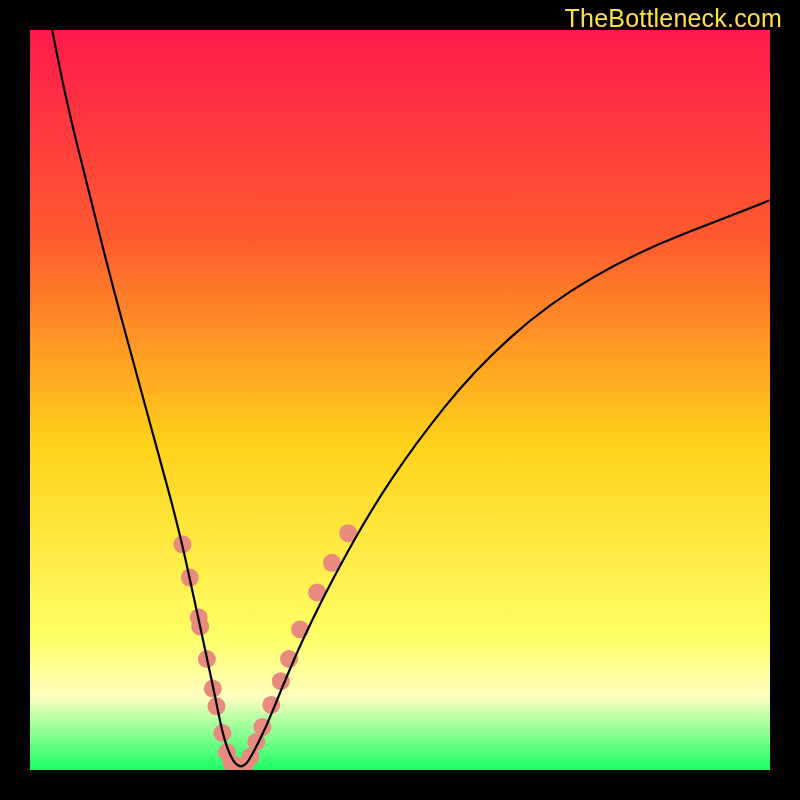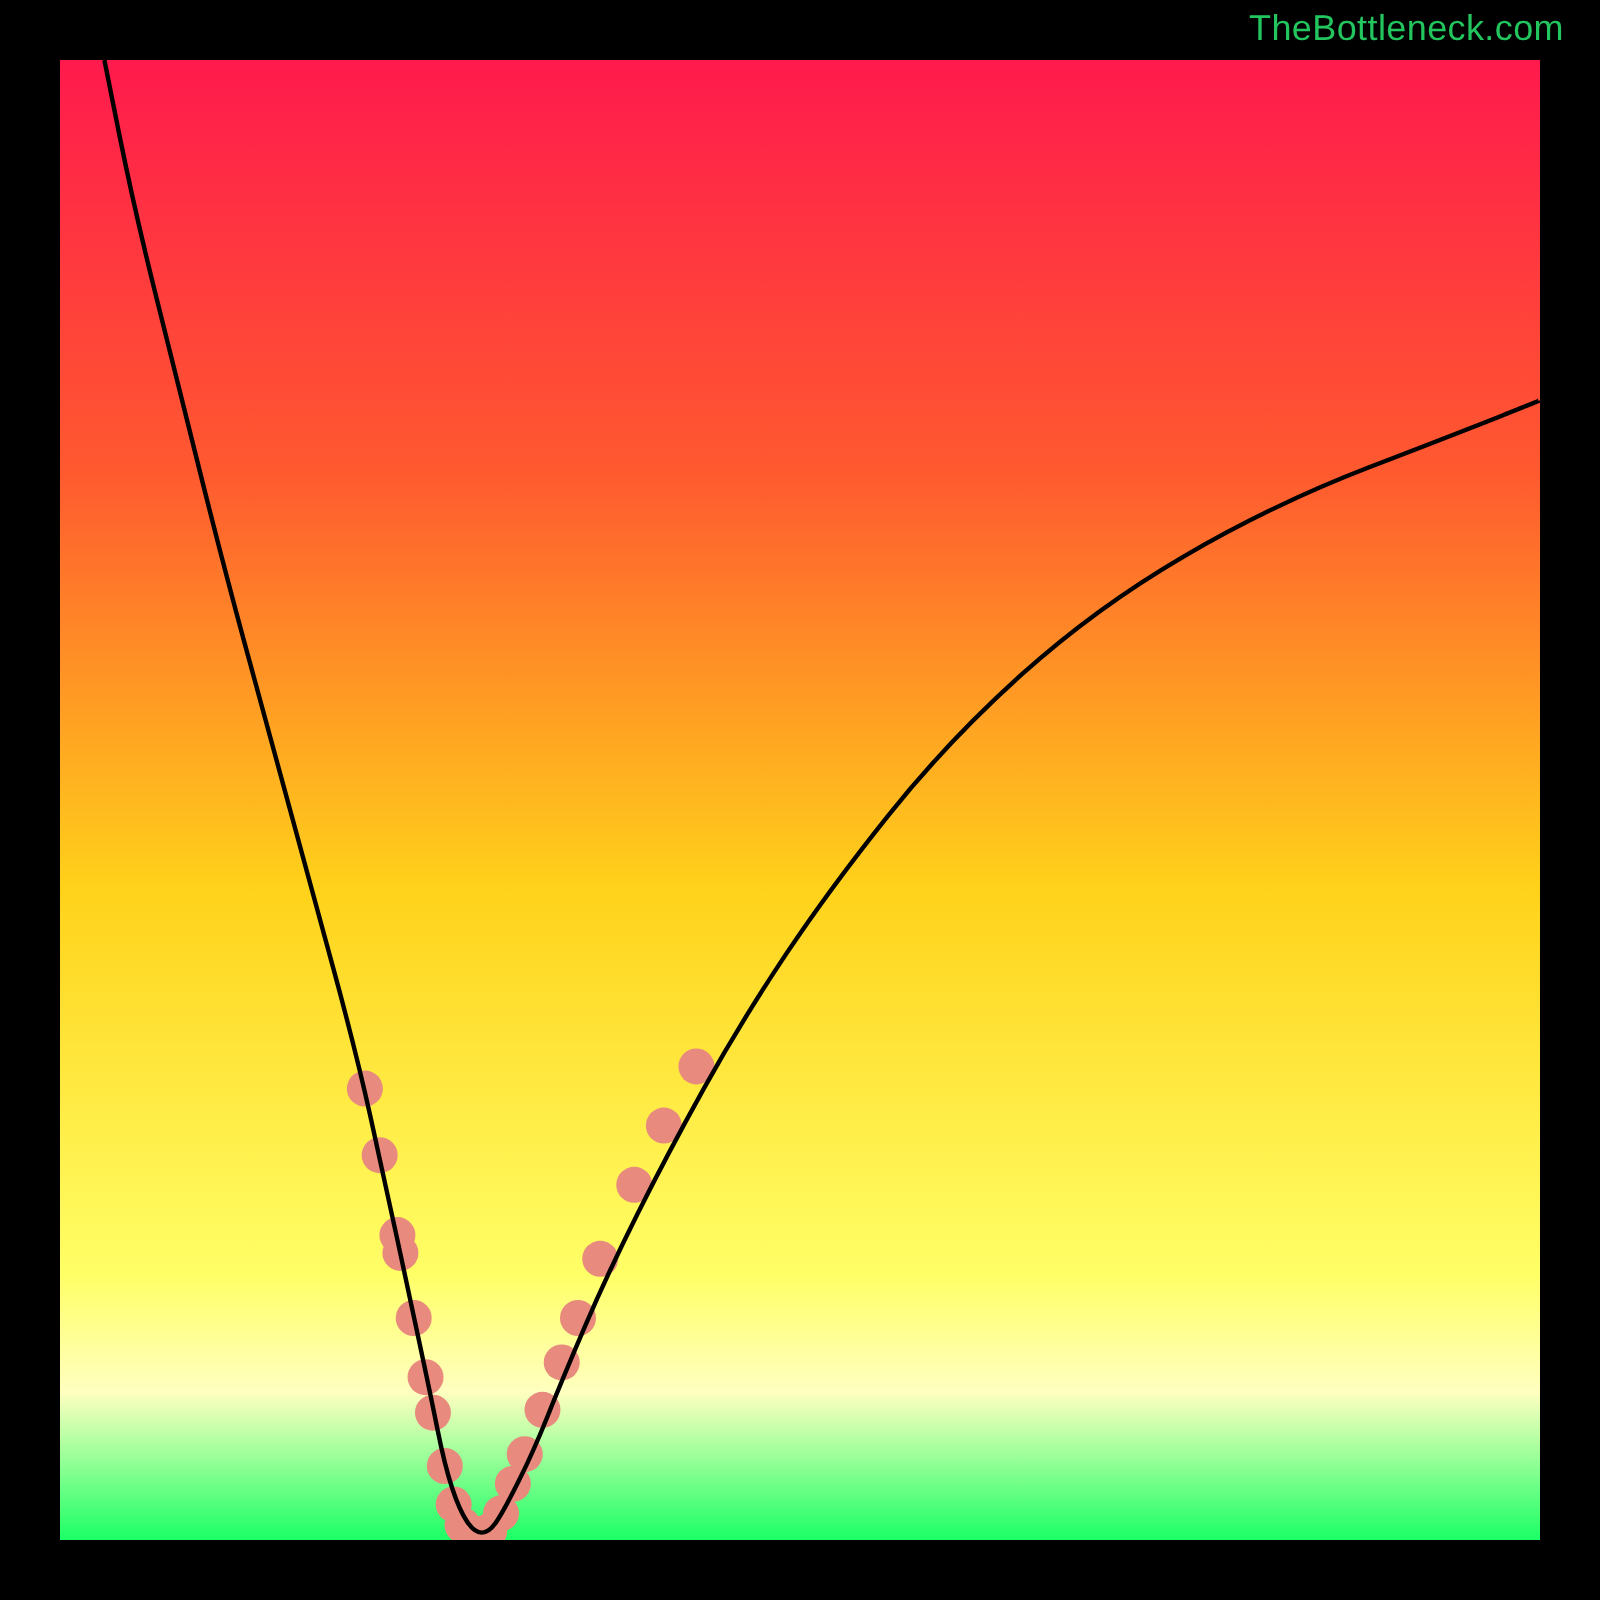--- a/index.html
+++ b/index.html
@@ -14,22 +14,22 @@
   .outer {
     position: relative;
     width: 800px;
     height: 800px;
     background: #000;
   }
   .watermark {
     position: absolute;
     top: 4px;
     right: 18px;
-    color: #22c55e;
-    font-size: 18px;
+    color: #fde047;
+    font-size: 25px;
     font-weight: 400;
     letter-spacing: 0.2px;
     z-index: 10;
   }
   .plot-wrap {
     position: absolute;
     left: 30px;
     top: 30px;
     width: 740px;
     height: 740px;

